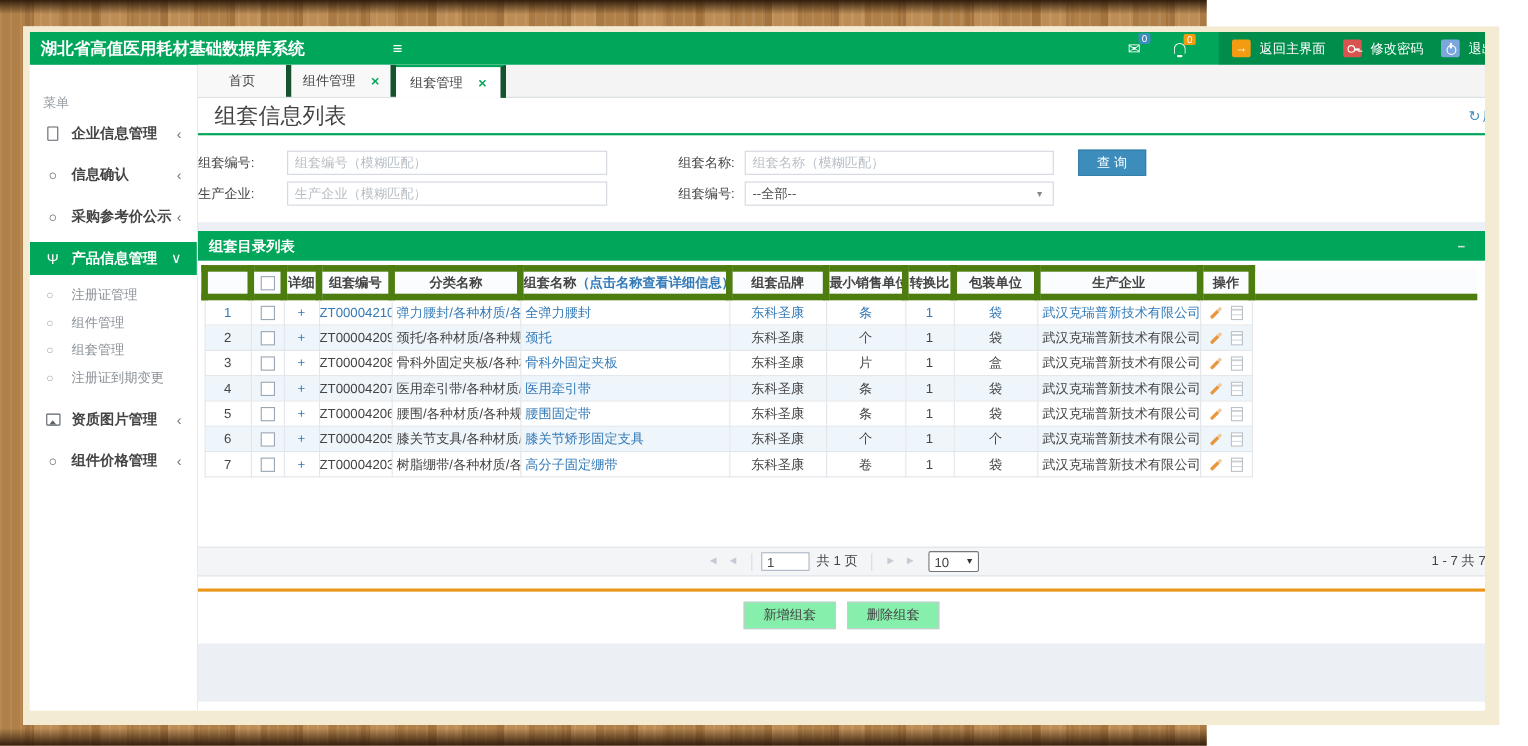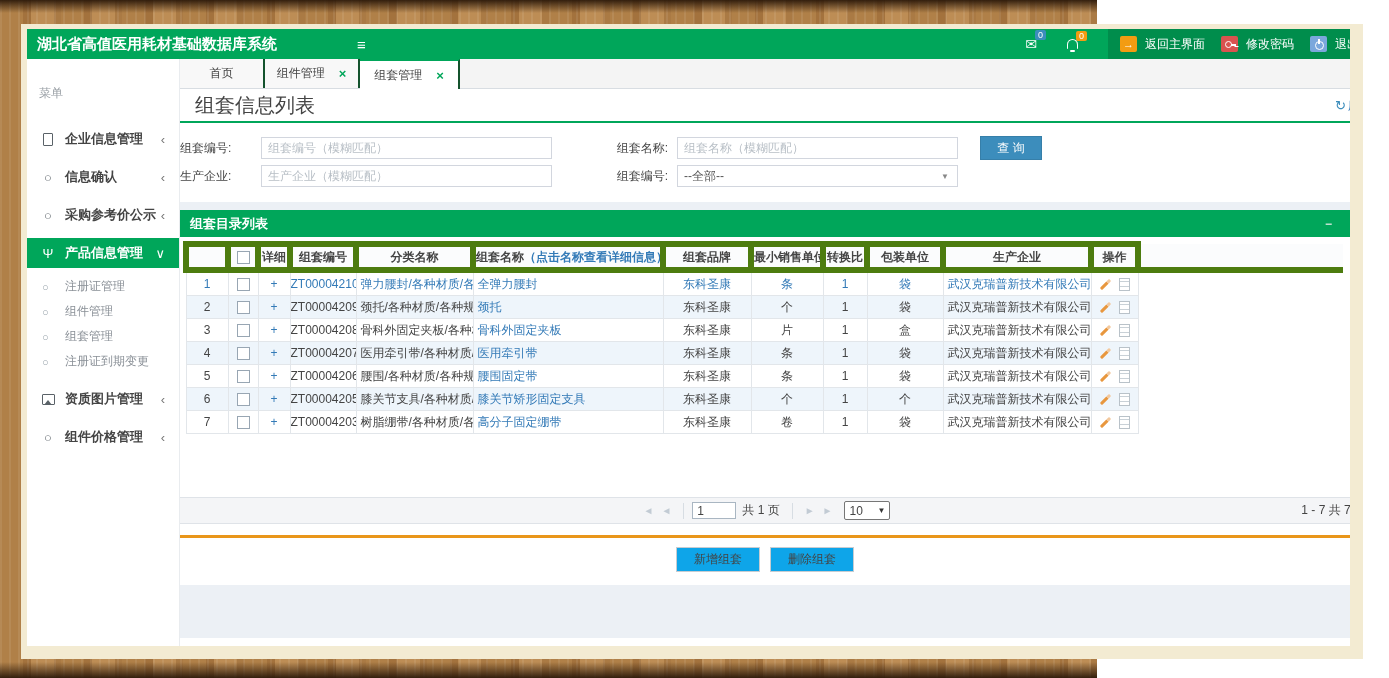--- a/index.html
+++ b/index.html
@@ -57,36 +57,36 @@
     background:
       radial-gradient(circle at 66% 78%, #e8923a 0 17%, rgba(0,0,0,0) 18%),
       radial-gradient(circle at 28% 30%, #cfe7f5 0 22%, rgba(0,0,0,0) 23%),
       radial-gradient(circle at 62% 38%, #2f6fae 0 38%, rgba(0,0,0,0) 39%),
       linear-gradient(135deg, #7db8e8, #1c4f8a); }
   .user-meta { margin-left:8px; padding-top:4px; width:92px; }
   .user-name { white-space:nowrap; overflow:hidden; font-size:12px; color:#444; }
   .user-status { margin-top:8px; font-size:12px; color:#555; display:flex; align-items:center; }
   .dot { color:#00a65a; font-size:10px; margin-right:4px; }
   .menu-label { margin:26px 0 0 12px; color:#9aa0a6; font-size:12px; }
-  .menu { margin-top:22px; }
+  .menu { margin-top:4px; }
   .mi { display:flex; align-items:center; height:30px; padding-left:13px; margin-bottom:8px; cursor:pointer; position:relative; color:#444; font-weight:bold; font-size:13px; }
   .mi .mi-ic { width:16px; margin-right:9px; color:#5a6268; font-weight:normal; display:flex; align-items:center; justify-content:center; }
   .mi .chev { position:absolute; right:14px; color:#777; font-weight:normal; font-size:13px; }
   .mi-active { background:#00a65a; color:#fff; margin-bottom:6px; }
   .mi-active .mi-ic, .mi-active .chev { color:#fff; }
   .icon-file { width:10px; height:13px; border:1.2px solid #5a6268; border-radius:1px; background:linear-gradient(#fff, #fff); }
   .icon-image { width:13px; height:11px; border:1.2px solid #5a6268; border-radius:1px; position:relative; overflow:hidden; }
   .icon-image:after { content:""; position:absolute; left:1px; bottom:-1px; border-left:4px solid rgba(0,0,0,0); border-right:4px solid rgba(0,0,0,0); border-bottom:5px solid #5a6268; }
   .smi { display:flex; align-items:center; height:25px; padding-left:15px; color:#8a9097; font-size:12px; cursor:pointer; }
   .smi .mi-ic { width:14px; margin-right:9px; color:#9aa5ad; font-size:11px; }
   .submenu { margin-bottom:10px; }
 
   
   .tabbar { height:30px; background:#f4f4f4; border-bottom:1px solid #d8dde2; display:flex; }
-  .tab { display:flex; align-items:center; justify-content:center; border-right:2px solid #14532d; font-size:12px; color:#444; cursor:pointer; background:#f8f8f8; }
+  .tab { display:flex; align-items:center; justify-content:center; border-right:5px solid #14532d; font-size:12px; color:#444; cursor:pointer; background:#f8f8f8; }
   .tab-home { width:85px; }
   .tab-mid { width:95px; }
   .tab-active { width:100px; background:#fff; border-top:2px solid #00a65a; margin-bottom:-1px; }
   .tab .x { color:#00a65a; font-weight:bold; margin-left:14px; font-size:13px; }
 
   
   .titlebar { height:34px; background:#fff; border-bottom:2px solid #00a65a; position:relative; display:flex; align-items:center; }
   .page-title { font-size:20px; color:#444; margin-left:15px; }
   .refresh { position:absolute; right:-22px; top:9px; color:#337ab7; font-size:12px; white-space:nowrap; cursor:pointer; }
   .refresh .ric { color:#3c8dbc; font-size:13px; margin-right:2px; }
@@ -139,21 +139,21 @@
   .pg-sep { width:1px; height:16px; background:#d7dde3; margin:0 8px; }
   .pg-input { width:44px; height:17px; border:1px solid #a9b6c2; font-size:12px; padding-left:4px; font-family:inherit; color:#444; }
   .pg-total { margin:0 4px 0 6px; color:#444; }
   .pg-size { width:46px; height:19px; border:1px solid #767676; border-radius:2px; background:#fff; display:flex; align-items:center; justify-content:space-between; padding:0 4px; margin-left:8px; cursor:pointer; }
   .pg-size .caret { font-size:8px; color:#333; }
   .pg-range { position:absolute; right:-16px; color:#444; white-space:nowrap; }
 
   .whitegap { height:11px; background:#fff; }
   .orangeline { height:3px; background:#e9961a; }
   .btnrow { height:47px; background:#fff; display:flex; justify-content:center; align-items:flex-start; padding-top:9px; gap:10px; }
-  .btn-plain { height:25px; padding:0 17px; background:#0ea5e9; border:1px solid #c7ccd1; color:#444; font-size:12px; cursor:pointer; font-family:inherit; }
+  .btn-plain { height:25px; padding:0 17px; background:#86efac; border:1px solid #c7ccd1; color:#444; font-size:12px; cursor:pointer; font-family:inherit; }
   .graybottom { flex:1; background:#ecf0f5; }
   .whitefoot { height:8px; background:#fff; }
 </style>
 </head>
 <body>
 
 <div class="stage">
   <div class="window">
 
     <div class="topbar">

